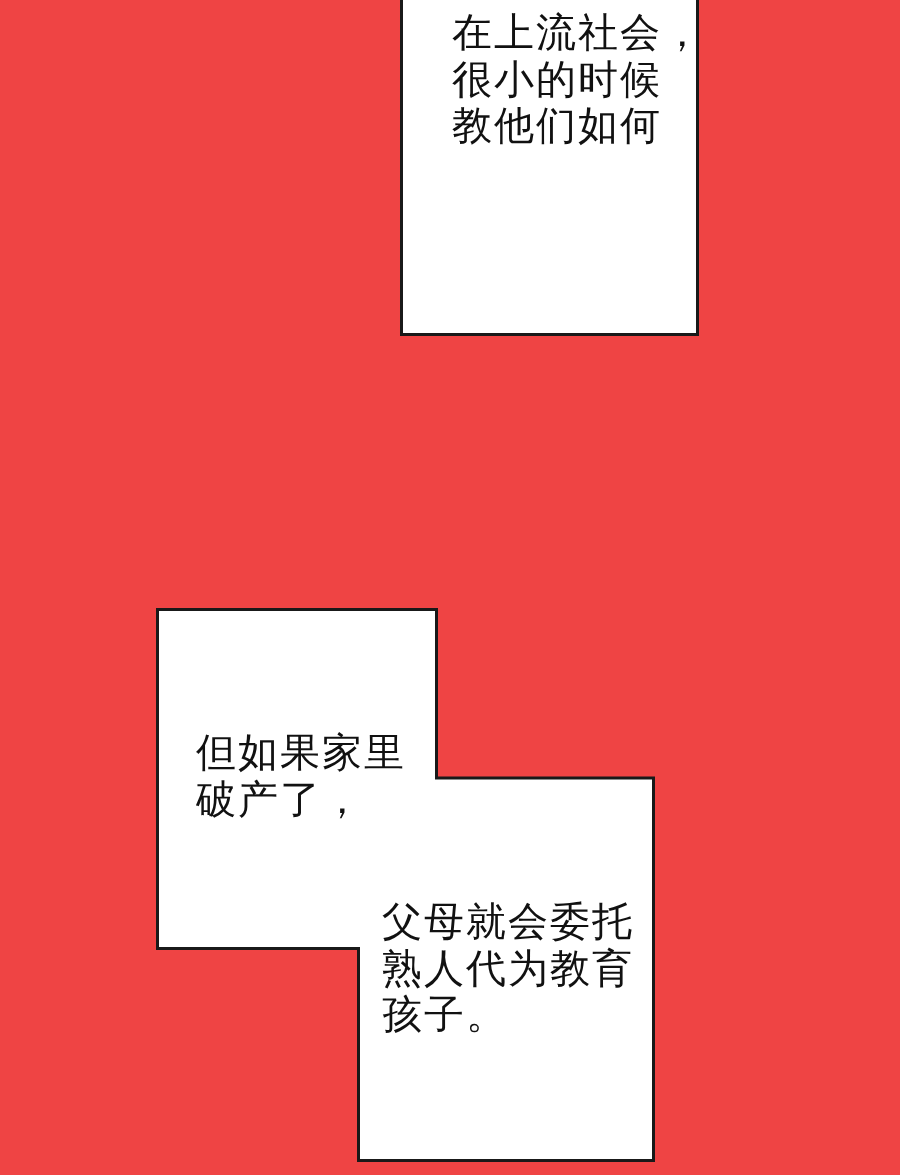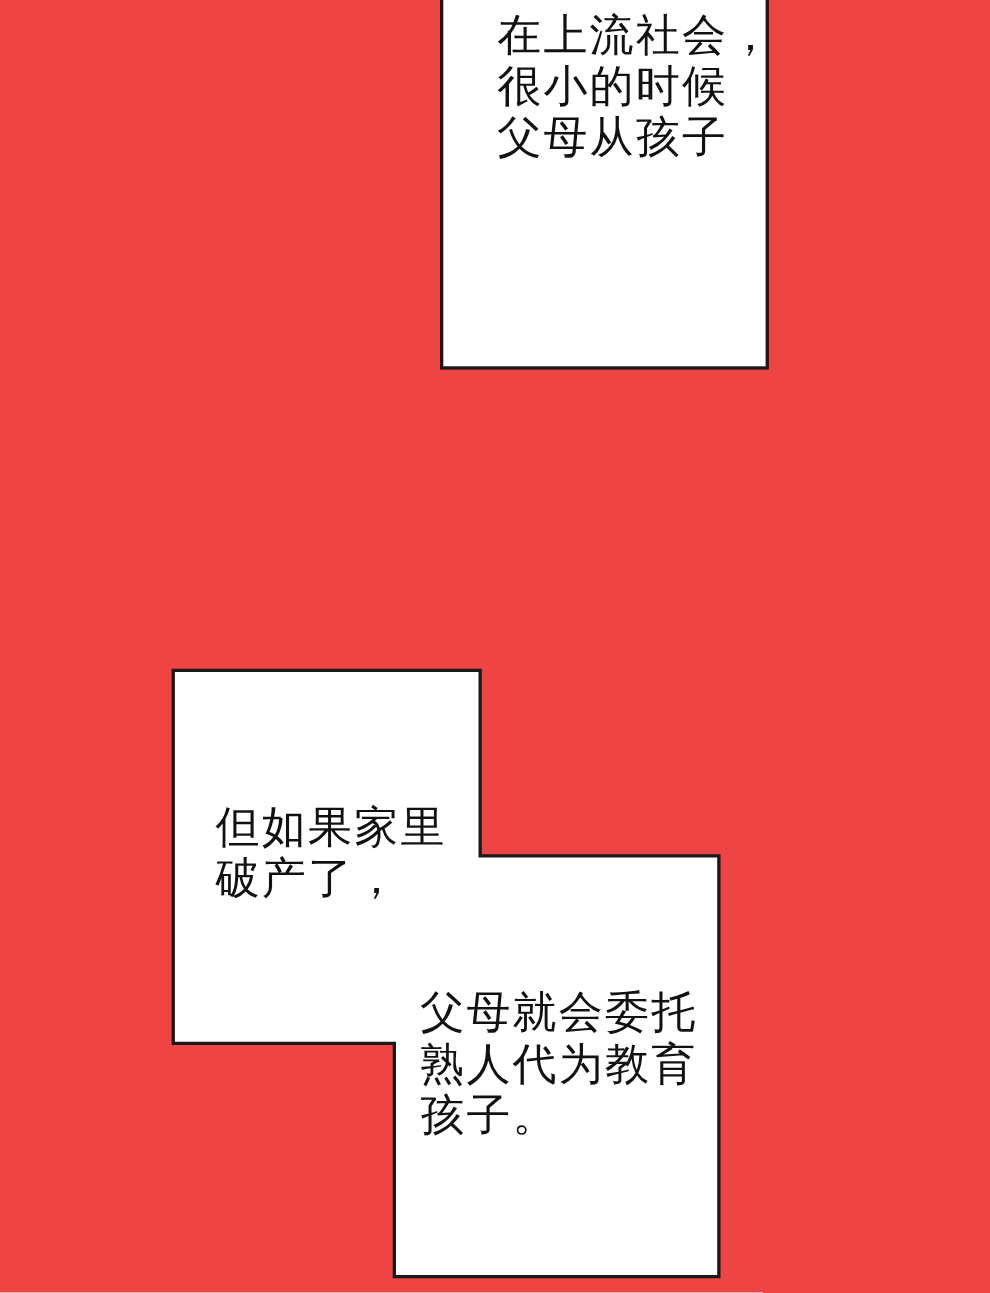--- a/index.html
+++ b/index.html
@@ -49,21 +49,21 @@
   <svg id="panel-svg" viewBox="0 0 900 1175" xmlns="http://www.w3.org/2000/svg">
 
     <rect class="panel-shape" x="401.5" y="-12" width="296" height="346.5"></rect>
 
     <path class="panel-shape" d="M157.5,609.5 L436.5,609.5 L436.5,778 L653.5,778 L653.5,1160.5 L358.5,1160.5 L358.5,948.5 L157.5,948.5 Z"></path>
   </svg>
 
   <div id="narration-top-text" class="text-block">
     <div>在上流社会，</div>
     <div>很小的时候</div>
-    <div>父母从孩子</div>
+    <div>教他们如何</div>
   </div>
 
   <div id="narration-bl-text" class="text-block">
     <div>但如果家里</div>
     <div>破产了，</div>
   </div>
 
   <div id="narration-br-text" class="text-block">
     <div>父母就会委托</div>
     <div>熟人代为教育</div>

